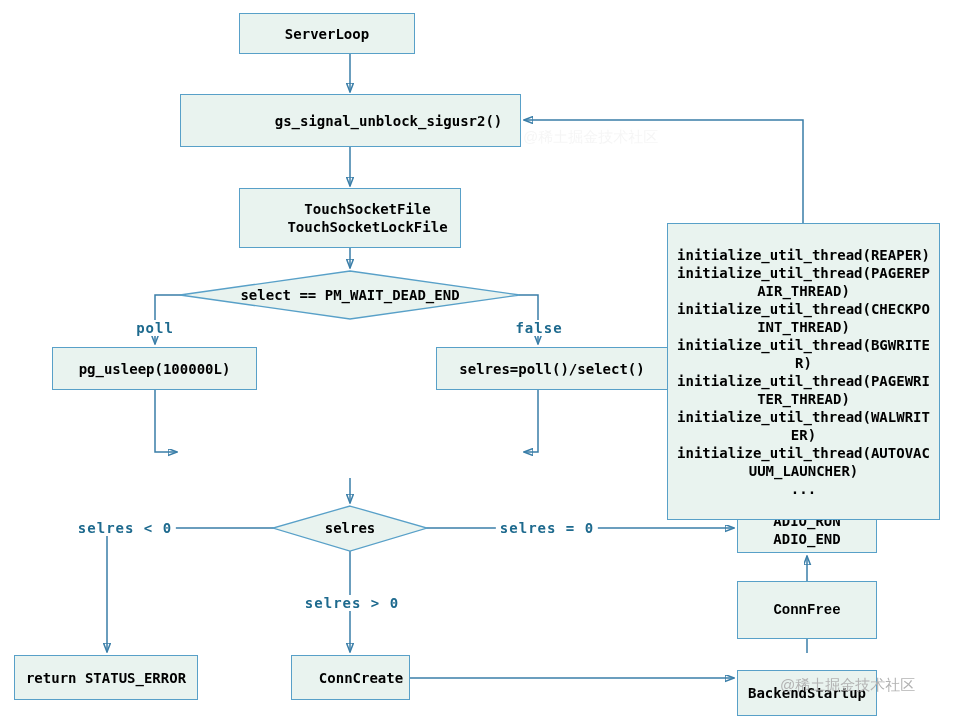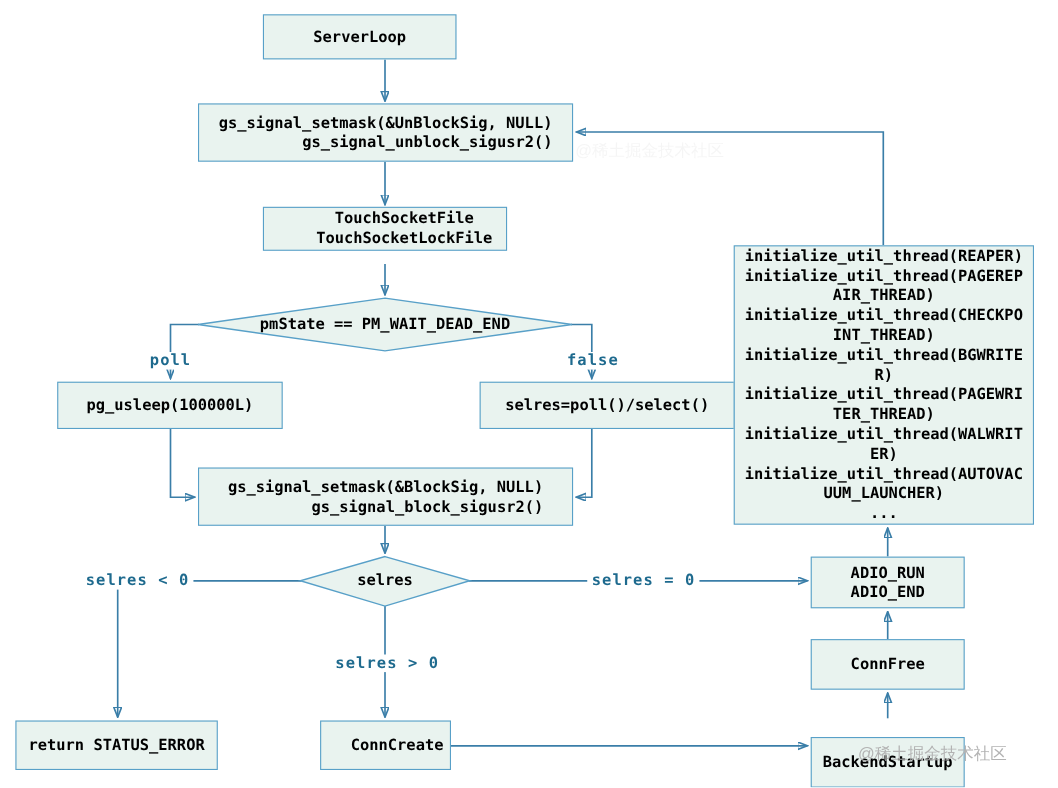--- a/index.html
+++ b/index.html
@@ -100,79 +100,74 @@
 
     <polygon class="diamond" points="350,271 520,295 350,319 180,295"></polygon>
     <polygon class="diamond" points="350,506 427,528 350,551 273,528"></polygon>
   </svg>
 
   <div class="node" style="left:239px;top:13px;width:176px;height:41px;">
     <span class="line">ServerLoop</span>
   </div>
 
   <div class="node" style="left:180px;top:94px;width:341px;height:53px;">
-    <span class="line">gs_signal_setmask(&amp;UnBlockSig, NULL)</span>
     <span class="line line-indent">gs_signal_unblock_sigusr2()</span>
   </div>
 
-  <div class="node" style="left:239px;top:188px;width:222px;height:40px;padding-left:35px;">
+  <div class="node" style="left:239px;top:188px;width:222px;height:60px;padding-left:35px;">
     <span class="line">TouchSocketFile</span>
     <span class="line">TouchSocketLockFile</span>
   </div>
 
   <div class="node" style="left:52px;top:347px;width:205px;height:43px;">
     <span class="line">pg_usleep(100000L)</span>
   </div>
 
   <div class="node" style="left:436px;top:347px;width:232px;height:43px;">
     <span class="line">selres=poll()/select()</span>
   </div>
 
-  <div class="node" style="left:180px;top:425px;width:341px;height:53px;">
-    <span class="line">gs_signal_setmask(&amp;BlockSig, NULL)</span>
-    <span class="line line-indent">gs_signal_block_sigusr2()</span>
-  </div>
 
   <div class="node" style="left:14px;top:655px;width:184px;height:45px;">
     <span class="line">return STATUS_ERROR</span>
   </div>
 
   <div class="node" style="left:291px;top:655px;width:119px;height:45px;padding-left:21px;">
     <span class="line">ConnCreate</span>
   </div>
 
   <div class="node" style="left:737px;top:654px;width:140px;height:46px;margin-top:16px;">
     <span class="line">BackendStartup</span>
   </div>
 
-  <div class="node" style="left:737px;top:581px;width:140px;height:46px;">
+  <div class="node" style="left:737px;top:581px;width:140px;height:58px;font-family:Liberation Mono, monospace;">
     <span class="line">ConnFree</span>
   </div>
 
   <div class="node" style="left:737px;top:506px;width:140px;height:47px;">
     <span class="line">ADIO_RUN</span>
     <span class="line">ADIO_END</span>
   </div>
 
-  <div class="node" style="left:667px;top:223px;width:273px;height:254px;">
+  <div class="node" style="left:667px;top:223px;width:273px;height:297px;">
     <div class="init-text">initialize_util_thread(REAPER)
 initialize_util_thread(PAGEREPAIR_THREAD)
 initialize_util_thread(CHECKPOINT_THREAD)
 initialize_util_thread(BGWRITER)
 initialize_util_thread(PAGEWRITER_THREAD)
 initialize_util_thread(WALWRITER)
 initialize_util_thread(AUTOVACUUM_LAUNCHER)
 ...</div>
   </div>
 
-  <div class="dlabel" style="left:350px;top:295px;">pmState == PM_WAIT_DEAD_END</div>
+  <div class="dlabel" style="left:350px;top:295px;">select == PM_WAIT_DEAD_END</div>
   <div class="dlabel" style="left:350px;top:528px;">selres</div>
 
   <div class="elabel" style="left:155px;top:328px;">poll</div>
   <div class="elabel" style="left:539px;top:328px;">false</div>
   <div class="elabel" style="left:125px;top:528px;">selres &lt; 0</div>
-  <div class="elabel" style="left:585px;top:528px;">selres = 0</div>
+  <div class="elabel" style="left:547px;top:528px;">selres = 0</div>
   <div class="elabel" style="left:352px;top:603px;">selres &gt; 0</div>
 
   <div class="watermark faint" style="left:523px;top:128px;">@稀土掘金技术社区</div>
   <div class="watermark" style="left:780px;top:676px;">@稀土掘金技术社区</div>
 
 </div>
 
 </body></html>

